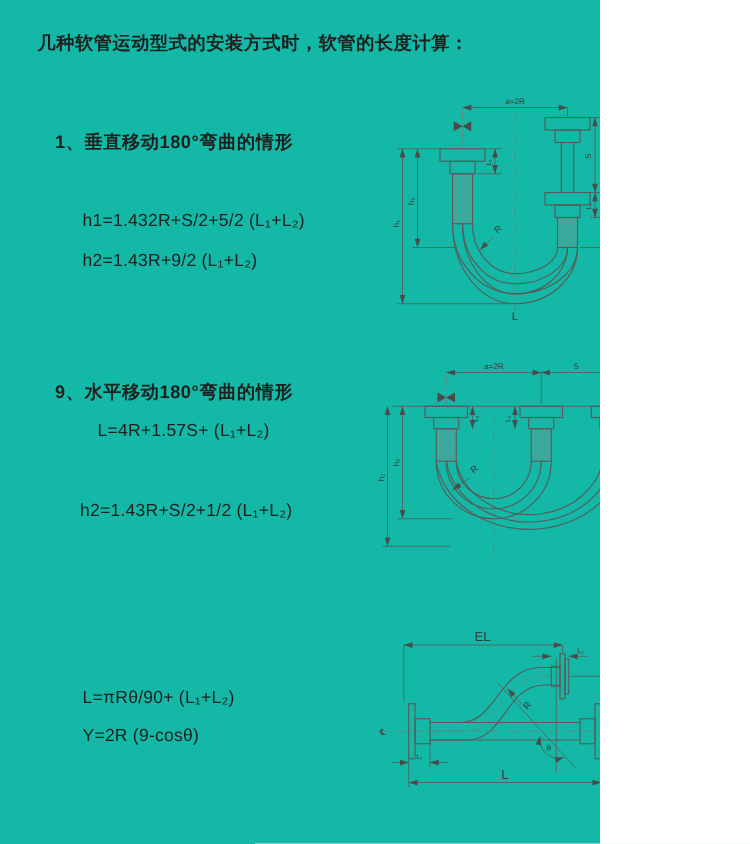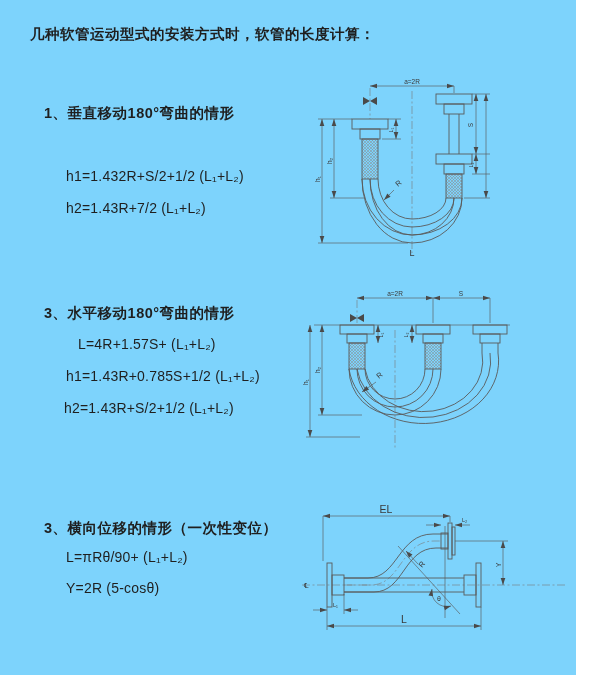--- a/index.html
+++ b/index.html
@@ -1,47 +1,45 @@
 <!DOCTYPE html>
 <html><head>
 <meta charset="utf-8">
 <style>
   html,body{margin:0;padding:0;background:#fff;}
   .page{
-    position:relative;width:576px;height:675px;background:#7dd3fc;overflow:hidden;
+    position:relative;width:480px;height:675px;background:#14b8a6;overflow:hidden;
     font-family:"Liberation Sans","DejaVu Sans",sans-serif;color:#1f1f1f;
   }
   .title{position:absolute;left:30px;top:25px;font-size:14.5px;font-weight:600;letter-spacing:.5px;}
   .sec-heading{position:absolute;font-size:14.5px;font-weight:600;letter-spacing:.5px;}
   .formula{position:absolute;font-size:14px;letter-spacing:.2px;white-space:pre;}
   svg{position:absolute;overflow:visible;font-family:"Liberation Sans","DejaVu Sans",sans-serif;}
   svg text{fill:#3a3a3a;}
   .dwg{stroke:#5a5a5a;stroke-width:.9;fill:none;}
   .thin{stroke:#5a5a5a;stroke-width:.65;fill:none;}
   .cl{stroke:#7a7a7a;stroke-width:.6;fill:none;stroke-dasharray:8 2.5 2 2.5;}
 </style>
 </head>
 <body>
 
 <div class="page">
 
   <div class="title">几种软管运动型式的安装方式时，软管的长度计算：</div>
 
   <div class="sec-heading" style="left:44px;top:104px">1、垂直移动180°弯曲的情形</div>
-  <div class="formula" style="left:66px;top:168px">h1=1.432R+S/2+1/2 (L₁+L₂)</div>
-  <div class="formula" style="left:66px;top:200px">h2=1.43R+7/2 (L₁+L₂)</div>
-
-  <div class="sec-heading" style="left:44px;top:304px">3、水平移动180°弯曲的情形</div>
+  <div class="formula" style="left:66px;top:168px">h1=1.432R+S/2+5/2 (L₁+L₂)</div>
+  <div class="formula" style="left:66px;top:200px">h2=1.43R+9/2 (L₁+L₂)</div>
+
+  <div class="sec-heading" style="left:44px;top:304px">9、水平移动180°弯曲的情形</div>
   <div class="formula" style="left:78px;top:336px">L=4R+1.57S+ (L₁+L₂)</div>
-  <div class="formula" style="left:66px;top:368px">h1=1.43R+0.785S+1/2 (L₁+L₂)</div>
   <div class="formula" style="left:64px;top:400px">h2=1.43R+S/2+1/2 (L₁+L₂)</div>
 
-  <div class="sec-heading" style="left:44px;top:519px">3、横向位移的情形（一次性变位）</div>
   <div class="formula" style="left:66px;top:549px">L=πRθ/90+ (L₁+L₂)</div>
-  <div class="formula" style="left:66px;top:580px">Y=2R (5-cosθ)</div>
+  <div class="formula" style="left:66px;top:580px">Y=2R (9-cosθ)</div>
 
   <svg viewBox="0 0 290 196" style="left:308px;top:67px;width:290px;height:196px">
     <defs>
       <marker id="ar1" viewBox="0 0 8 8" refX="7.5" refY="4" markerWidth="8" markerHeight="8" markerUnits="userSpaceOnUse" orient="auto-start-reverse">
         <path d="M0.5,1.7 L7.5,4 L0.5,6.3 Z" fill="#4a4a4a"></path>
       </marker>
       <pattern id="hx1" width="3" height="3" patternUnits="userSpaceOnUse">
         <path d="M0,3 L3,0 M0,0 L3,3" stroke="#8a8a8a" stroke-width="0.5"></path>
       </pattern>
     </defs>

